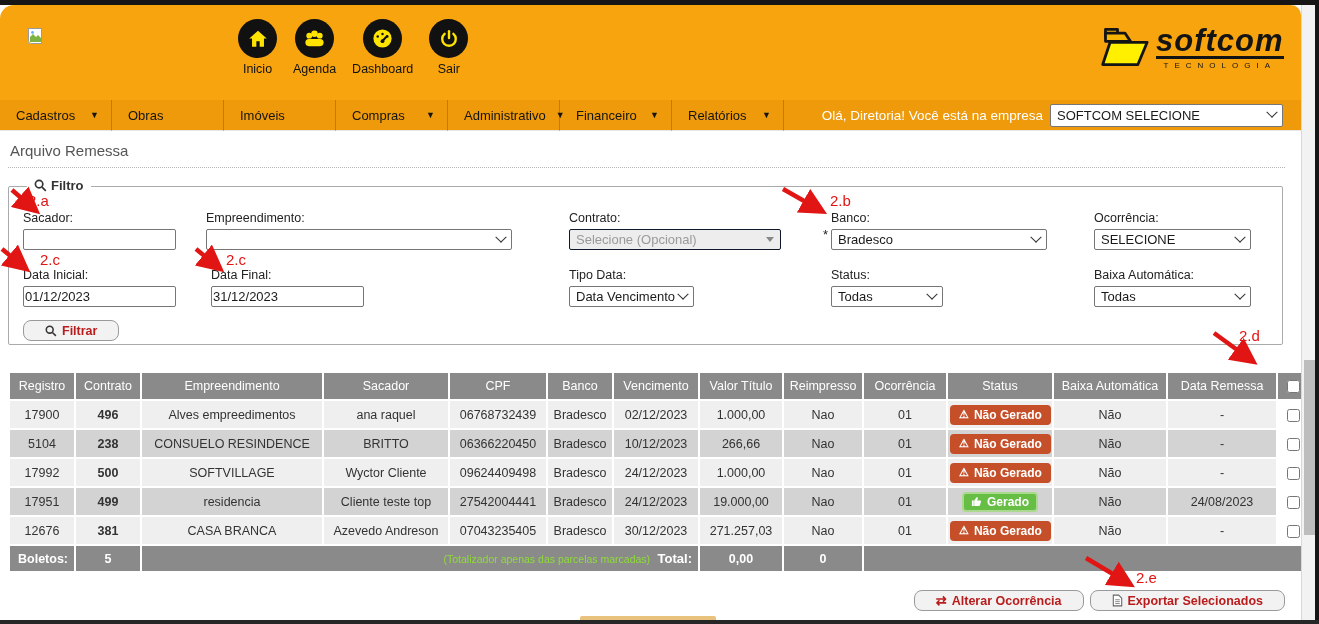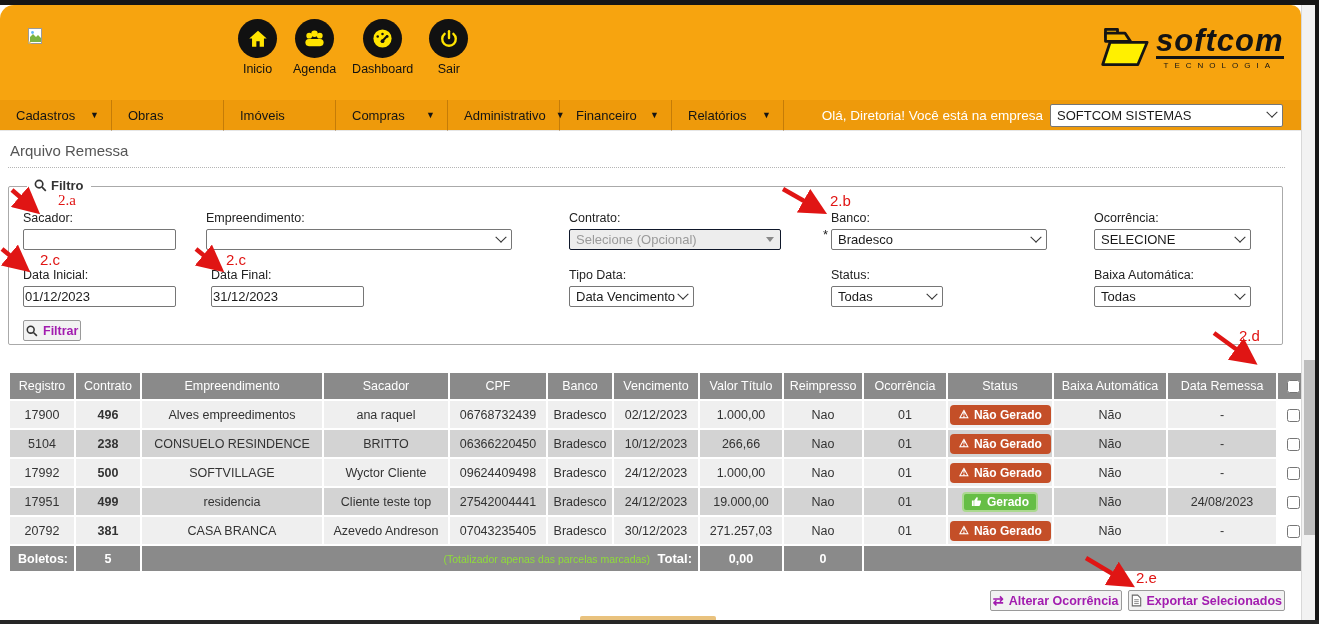--- a/index.html
+++ b/index.html
@@ -57,21 +57,21 @@
   .filterbox{position:absolute;left:8px;top:186px;width:1275px;height:159px;border:1px solid #aaaaaa;
              border-radius:2px;box-sizing:border-box;background:#fff;}
   .filter-legend{position:absolute;left:18px;top:-9px;background:#fff;padding:0 7px;font-size:13px;
                  font-weight:bold;color:#333;display:flex;align-items:center;gap:4px;}
   .f-label{position:absolute;font-size:12.5px;color:#222;}
   .f-abs{position:absolute;height:21px;}
   .sel2{background:#ededed;border:1px solid #0f172a;color:#9a9a9a;}
   .sel2 .tri{margin-left:auto;width:0;height:0;border-left:4px solid transparent;border-right:4px solid transparent;border-top:5px solid #888;}
   .req{position:absolute;font-size:13px;color:#222;}
   .btn{display:inline-flex;align-items:center;gap:5px;background:#f2f2f2;border:1px solid #9a9a9a;
-       border-radius:2px;font-size:12.5px;font-weight:bold;color:#a21caf;padding:0 2px;height:21px;
+       border-radius:8px;font-size:12.5px;font-weight:bold;color:#b91c1c;padding:0 21px;height:21px;
        box-sizing:border-box;cursor:pointer;font-family:"Liberation Sans",sans-serif;}
 
   
   .grid{position:absolute;left:8px;top:371px;width:1277px;border-collapse:separate;border-spacing:2px;
         table-layout:fixed;font-size:12.5px;}
   .grid th{background:#8A8A8A;color:#fff;font-weight:normal;height:26px;padding:0 2px;overflow:hidden;white-space:nowrap;}
   .grid td{text-align:center;height:27px;padding:0 2px;color:#333;overflow:hidden;white-space:nowrap;}
   tr.odd td{background:#EFEFEF;}
   tr.even td{background:#D3D3D3;}
   .grid td.cb, .grid th.cb{background:#fff;}
@@ -197,21 +197,21 @@
           <span>Financeiro</span>
           <span class="caret">▼</span>
         </div>
         <div class="menu-item mi-w">
           <span>Relatórios</span>
           <span class="caret">▼</span>
         </div>
       </div>
     <span class="greeting">Olá, Diretoria! Você está na empresa</span>
     <div class="sel nav-select">
-      <span class="txt">SOFTCOM SISTEMAS</span>
+      <span class="txt">SOFTCOM SELECIONE</span>
       <span class="chev"></span>
     </div>
   </div>
 
   <div class="page-title">Arquivo Remessa</div>
   <div class="dotted-sep"></div>
 
   <div class="filterbox">
     <div class="filter-legend">
       <svg width="13" height="13" viewBox="0 0 14 14">
@@ -390,21 +390,21 @@
               <svg width="11" height="11" viewBox="0 0 24 24" fill="#fff">
                 <path d="M2 10h4v12H2zM7 22h10.2c1.1 0 2-.7 2.3-1.7l2.3-7.8c.4-1.3-.6-2.5-1.9-2.5h-6.2l1.1-5.2c.2-1.1-.6-2.1-1.7-2.1-.6 0-1.1.3-1.4.8L7 10z"></path>
               </svg>
               <span>Gerado</span>
             </span></td>
           <td>Não</td>
           <td>24/08/2023</td>
           <td class="cb"><input type="checkbox" style=""></td>
         </tr>
         <tr class="odd">
-          <td class="c-registro">20792</td>
+          <td class="c-registro">12676</td>
           <td class="c-contrato">381</td>
           <td class="c-empreendimento">CASA BRANCA</td>
           <td class="c-sacador">Azevedo Andreson</td>
           <td class="c-cpf">07043235405</td>
           <td class="c-banco">Bradesco</td>
           <td class="c-vencimento">30/12/2023</td>
           <td class="c-valor">271.257,03</td>
           <td class="c-reimpresso">Nao</td>
           <td class="c-ocorrencia">01</td>
           <td><span class="badge err">
@@ -453,21 +453,21 @@
         <path d="M0 0 L6 3 L0 6 Z" fill="#E01514"></path>
       </marker>
     </defs>
     <line x1="12" y1="190" x2="34" y2="209" stroke="#E01514" stroke-width="4.5" marker-end="url(#ah)"></line>
     <line x1="783" y1="189" x2="820" y2="210" stroke="#E01514" stroke-width="4.5" marker-end="url(#ah)"></line>
     <line x1="2" y1="249" x2="24" y2="267" stroke="#E01514" stroke-width="4.5" marker-end="url(#ah)"></line>
     <line x1="196" y1="249" x2="218" y2="267" stroke="#E01514" stroke-width="4.5" marker-end="url(#ah)"></line>
     <line x1="1214" y1="333" x2="1251" y2="360" stroke="#E01514" stroke-width="4.5" marker-end="url(#ah)"></line>
     <line x1="1086" y1="558" x2="1128" y2="583" stroke="#E01514" stroke-width="4.5" marker-end="url(#ah)"></line>
   </svg>
-  <div class="ann-label" style="left:58px;top:192px;font-family:Liberation Serif, serif;">2.a</div>
+  <div class="ann-label" style="left:28px;top:192px;">2.a</div>
   <div class="ann-label" style="left:830px;top:192px;">2.b</div>
   <div class="ann-label" style="left:40px;top:251px;">2.c</div>
   <div class="ann-label" style="left:226px;top:251px;">2.c</div>
   <div class="ann-label" style="left:1239px;top:327px;">2.d</div>
   <div class="ann-label" style="left:1136px;top:569px;">2.e</div>
 
   <div class="scrollbar">
     <div class="scroll-thumb"></div>
   </div>
   <div class="win-top"></div>

